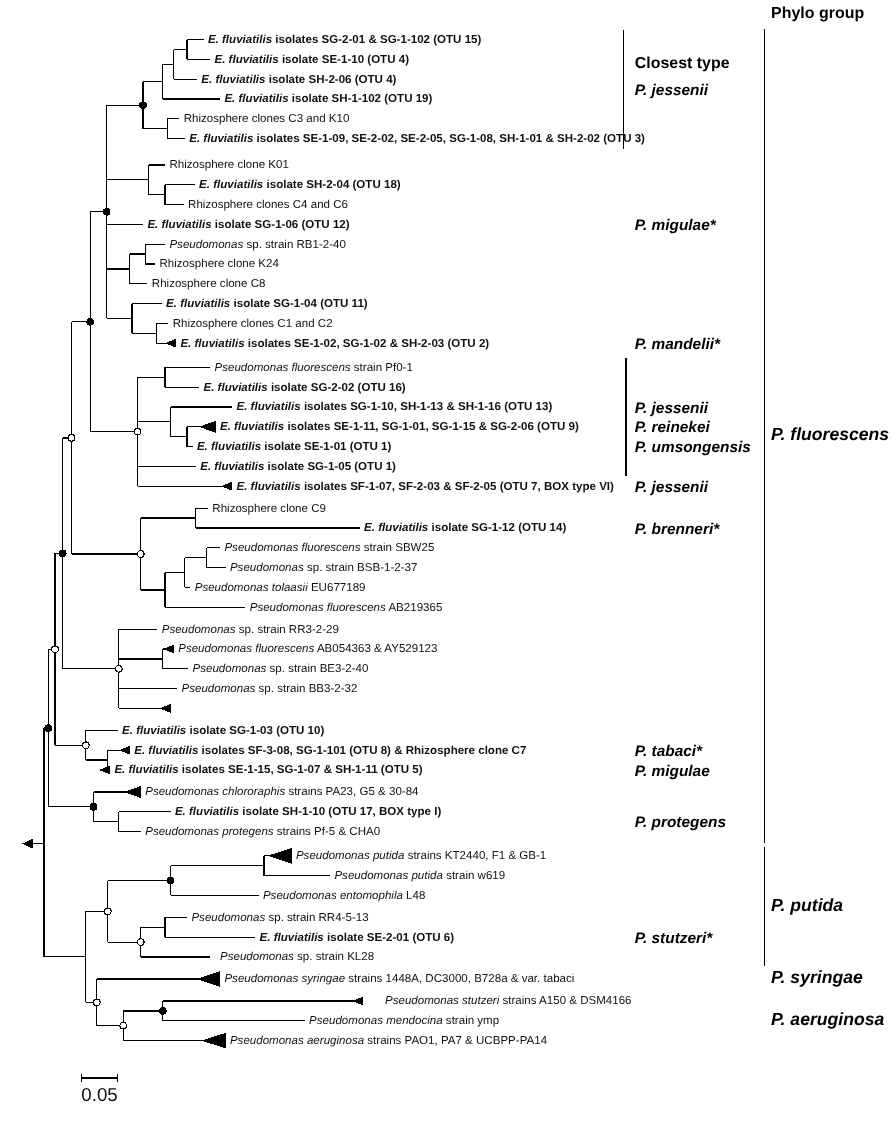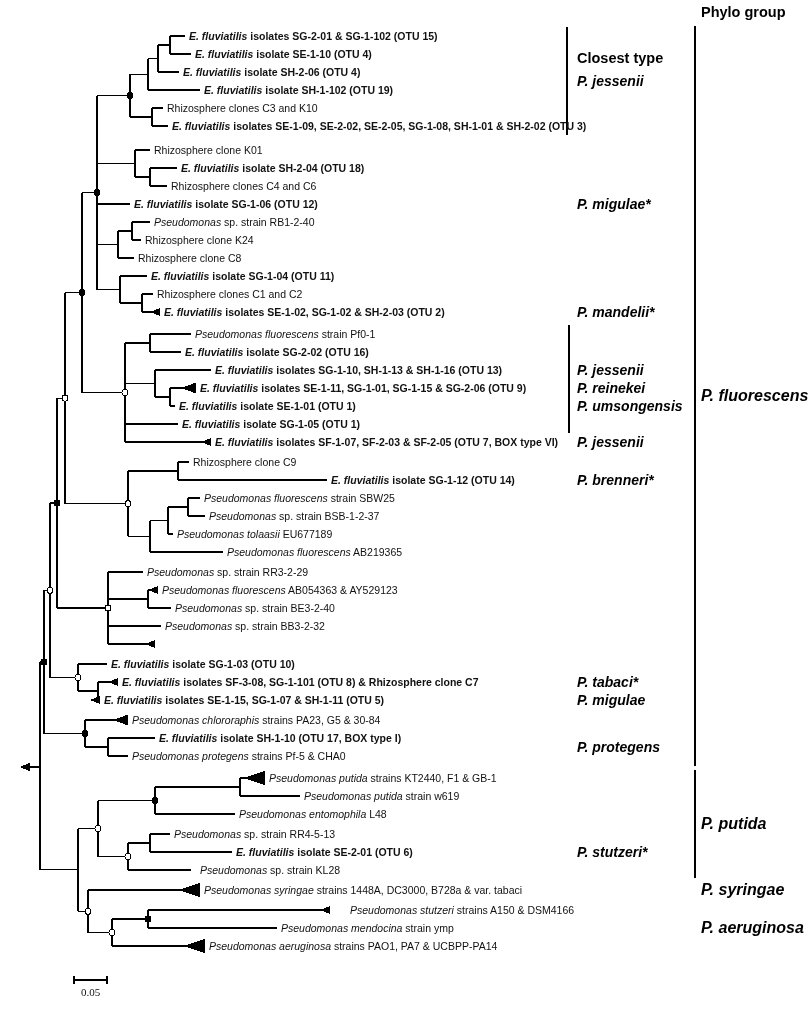--- a/index.html
+++ b/index.html
@@ -46,23 +46,22 @@
     position: absolute;
     transform: translateY(-50%);
     font-size: 14.5px;
     font-weight: bold;
     white-space: nowrap;
     color: #000;
   }
   .scale-label {
     position: absolute;
     transform: translateX(-50%);
-    font-size: 11px;
+    font-size: 17px;
     color: #111;
-    font-family: Liberation Serif, serif;
   }
 </style>
 </head>
 <body>
 
 <div id="figure">
   <svg id="tree-svg" width="812" height="1024" shape-rendering="crispEdges">
       <line x1="40" y1="765.8798828125" x2="40" y2="765.8798828125" stroke="#000000" stroke-width="1.15"></line>
       <line x1="40" y1="661.884765625" x2="40" y2="869.875" stroke="#000000" stroke-width="1.15"></line>
       <line x1="40" y1="661.884765625" x2="44" y2="661.884765625" stroke="#000000" stroke-width="1.15"></line>

